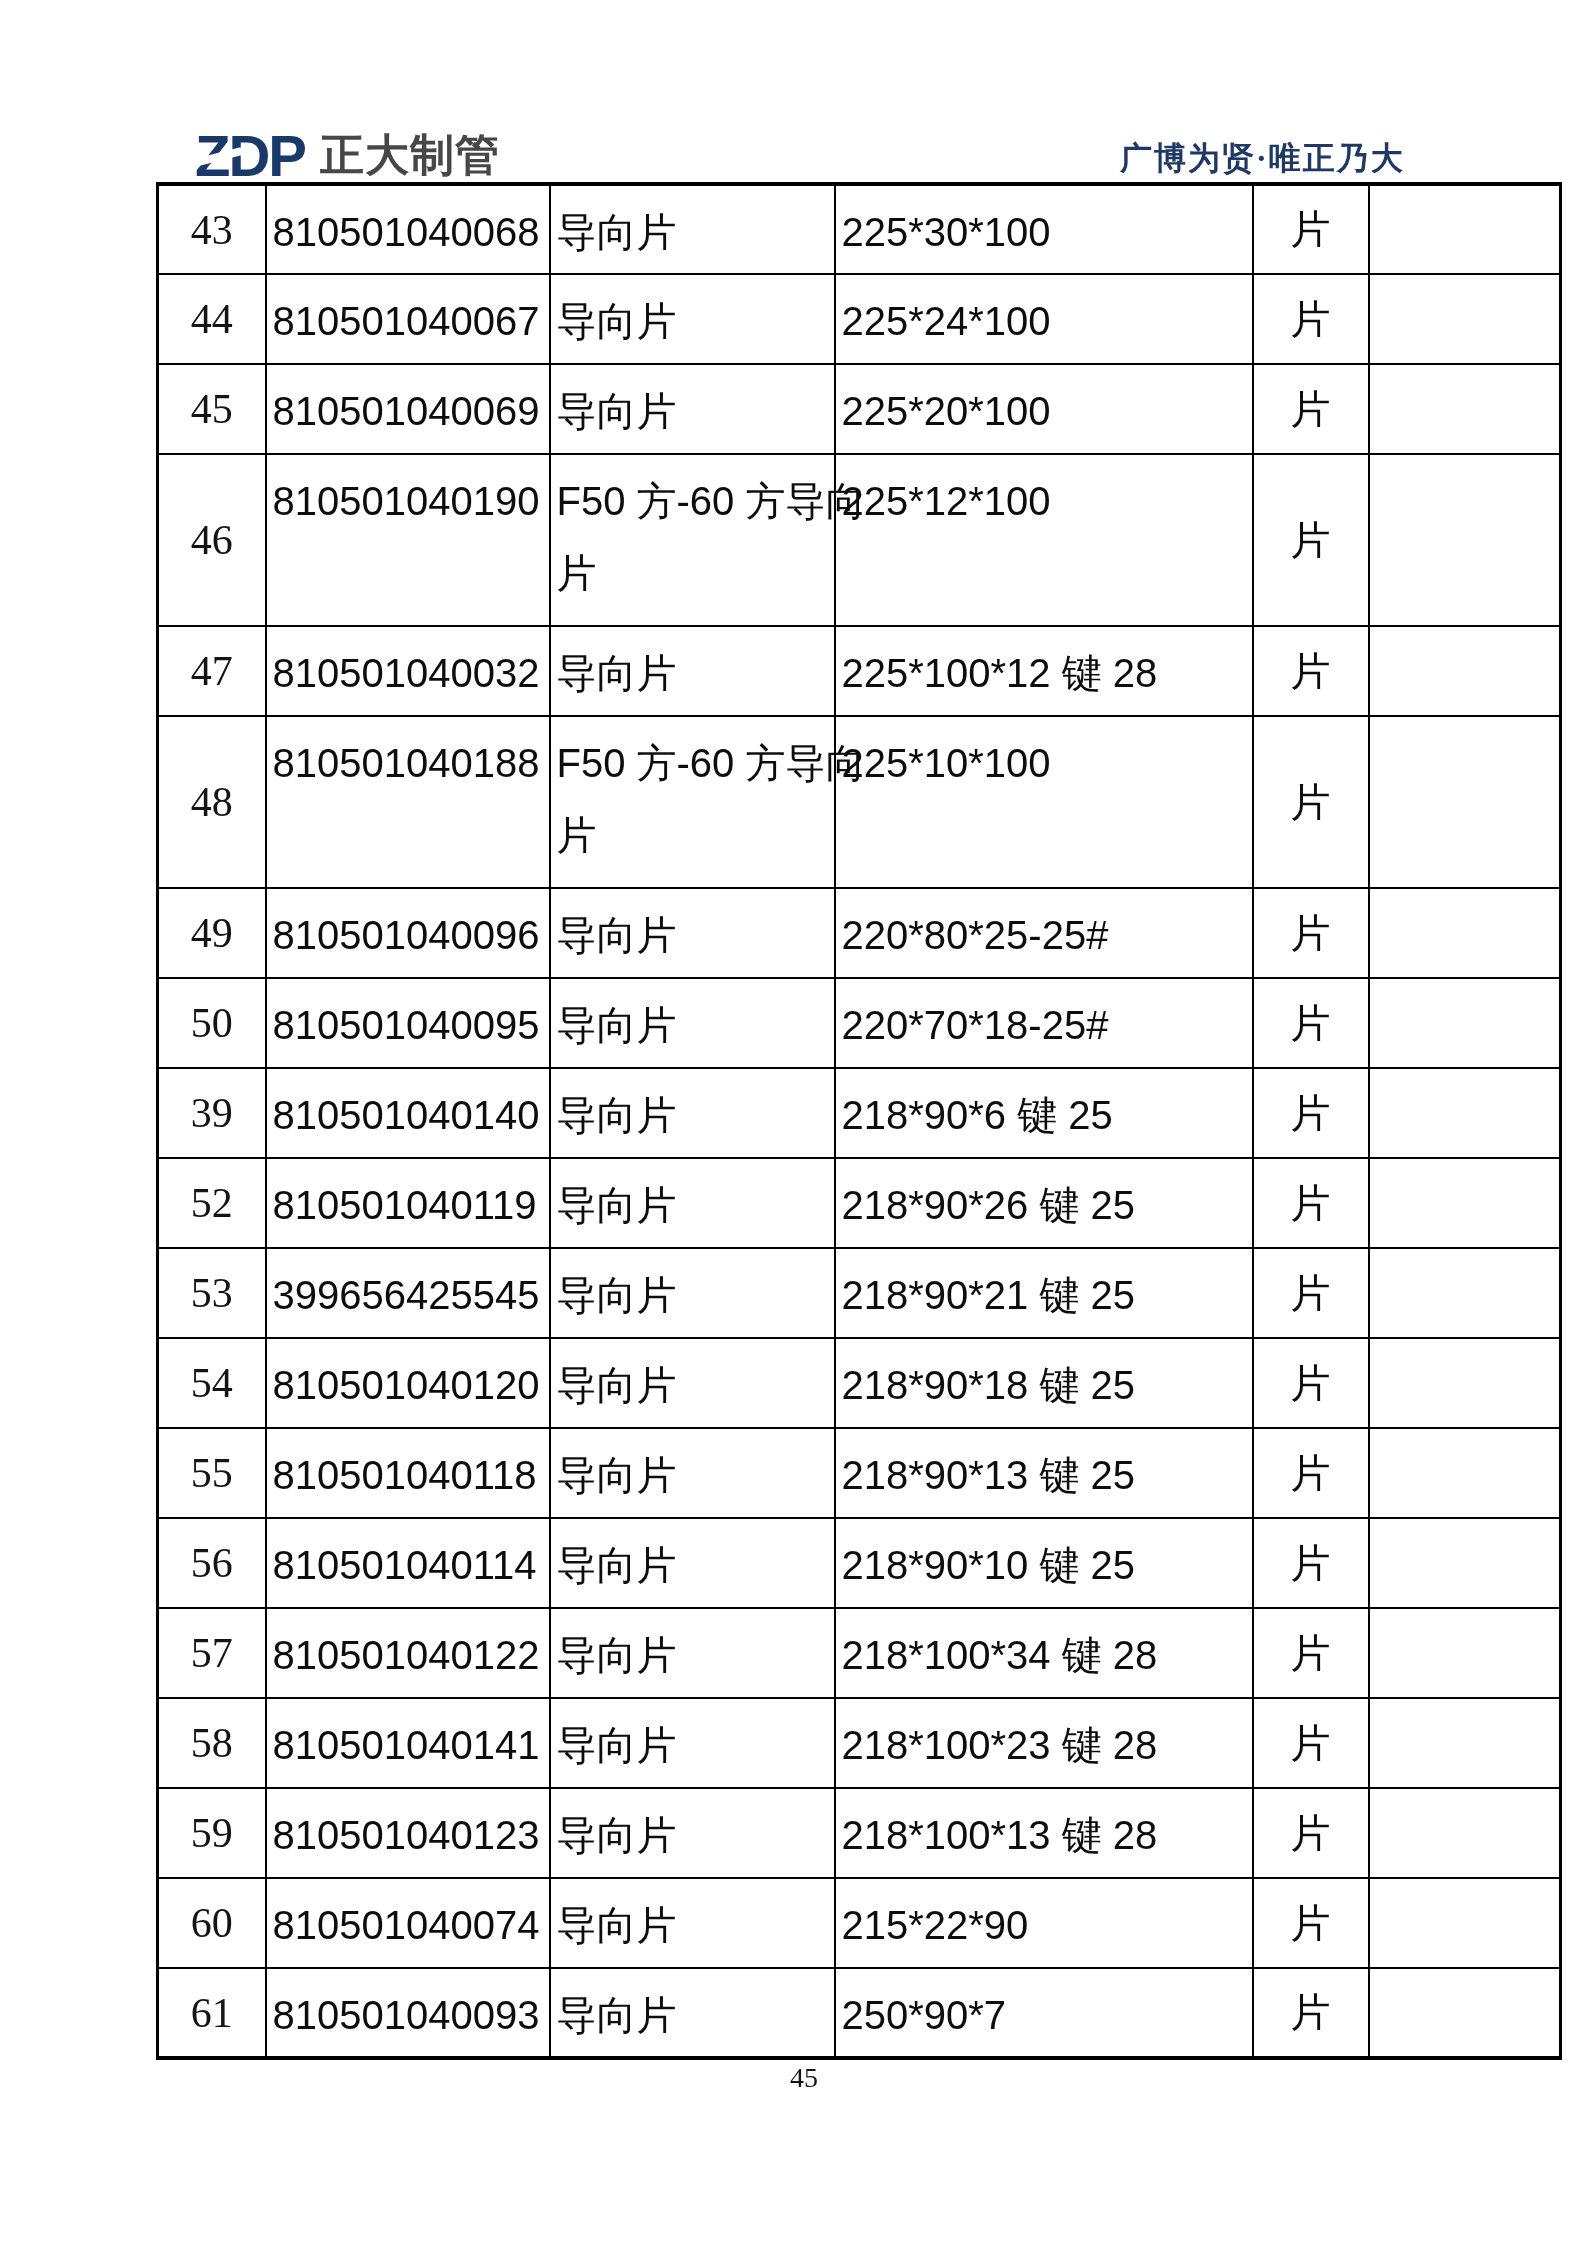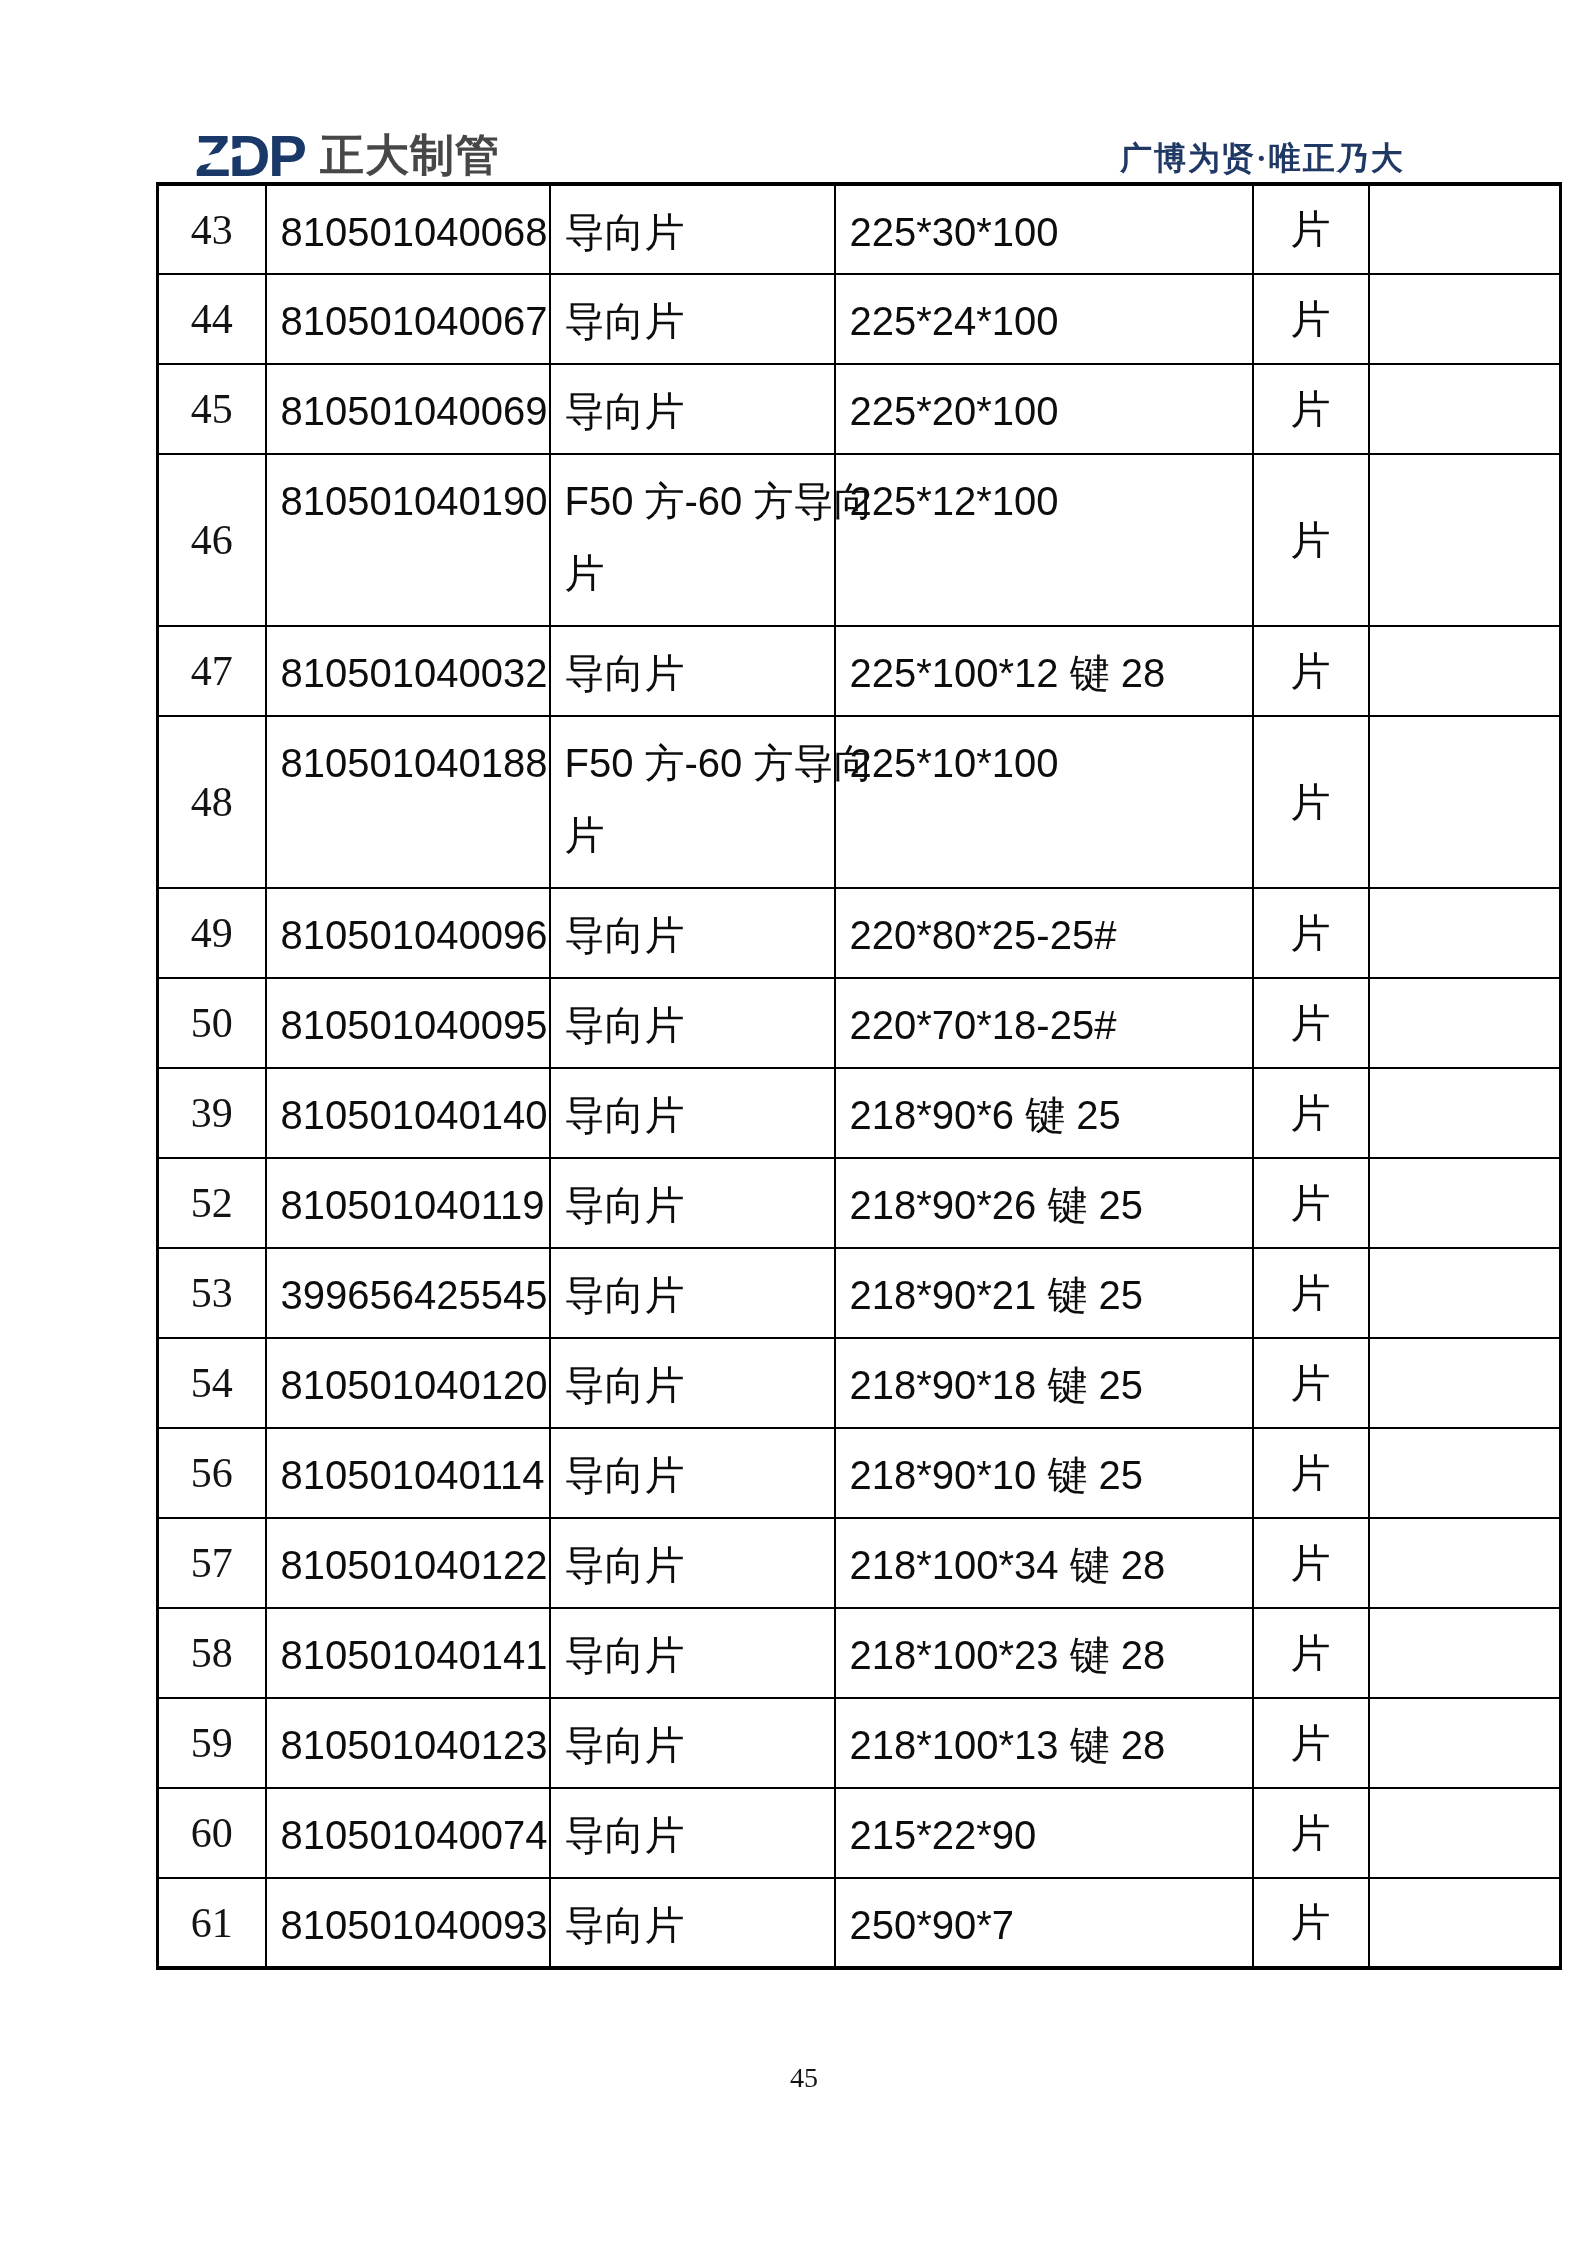--- a/index.html
+++ b/index.html
@@ -62,21 +62,21 @@
   tr.row { height:90px; }
   tr.row.tall { height:172px; }
 
   td.c-no {
     text-align:center; vertical-align:middle;
     font-family:"Liberation Serif", serif;
     font-size:42px; color:#141414;
   }
   td.c-code, td.c-name, td.c-spec {
     vertical-align:top;
-    padding:10px 0 0 14px;
+    padding:10px 0 0 6px;
     font-size:40px;
     line-height:72px;
     white-space:pre;
     color:#0d0d0d;
   }
   td.c-unit {
     text-align:center; vertical-align:middle;
     font-size:40px;
   }
   td.c-empty { }
@@ -201,20 +201,28 @@
   </tr>
       <tr class="row">
     <td class="c-no">54</td>
     <td class="c-code">810501040120</td>
     <td class="c-name">导向片</td>
     <td class="c-spec">218*90*18 键 25</td>
     <td class="c-unit">片</td>
     <td class="c-empty"></td>
   </tr>
       <tr class="row">
+    <td class="c-no">55</td>
+    <td class="c-code">810501040118</td>
+    <td class="c-name">导向片</td>
+    <td class="c-spec">218*90*13 键 25</td>
+    <td class="c-unit">片</td>
+    <td class="c-empty"></td>
+  </tr>
+      <tr class="row">
     <td class="c-no">56</td>
     <td class="c-code">810501040114</td>
     <td class="c-name">导向片</td>
     <td class="c-spec">218*90*10 键 25</td>
     <td class="c-unit">片</td>
     <td class="c-empty"></td>
   </tr>
       <tr class="row">
     <td class="c-no">57</td>
     <td class="c-code">810501040122</td>

